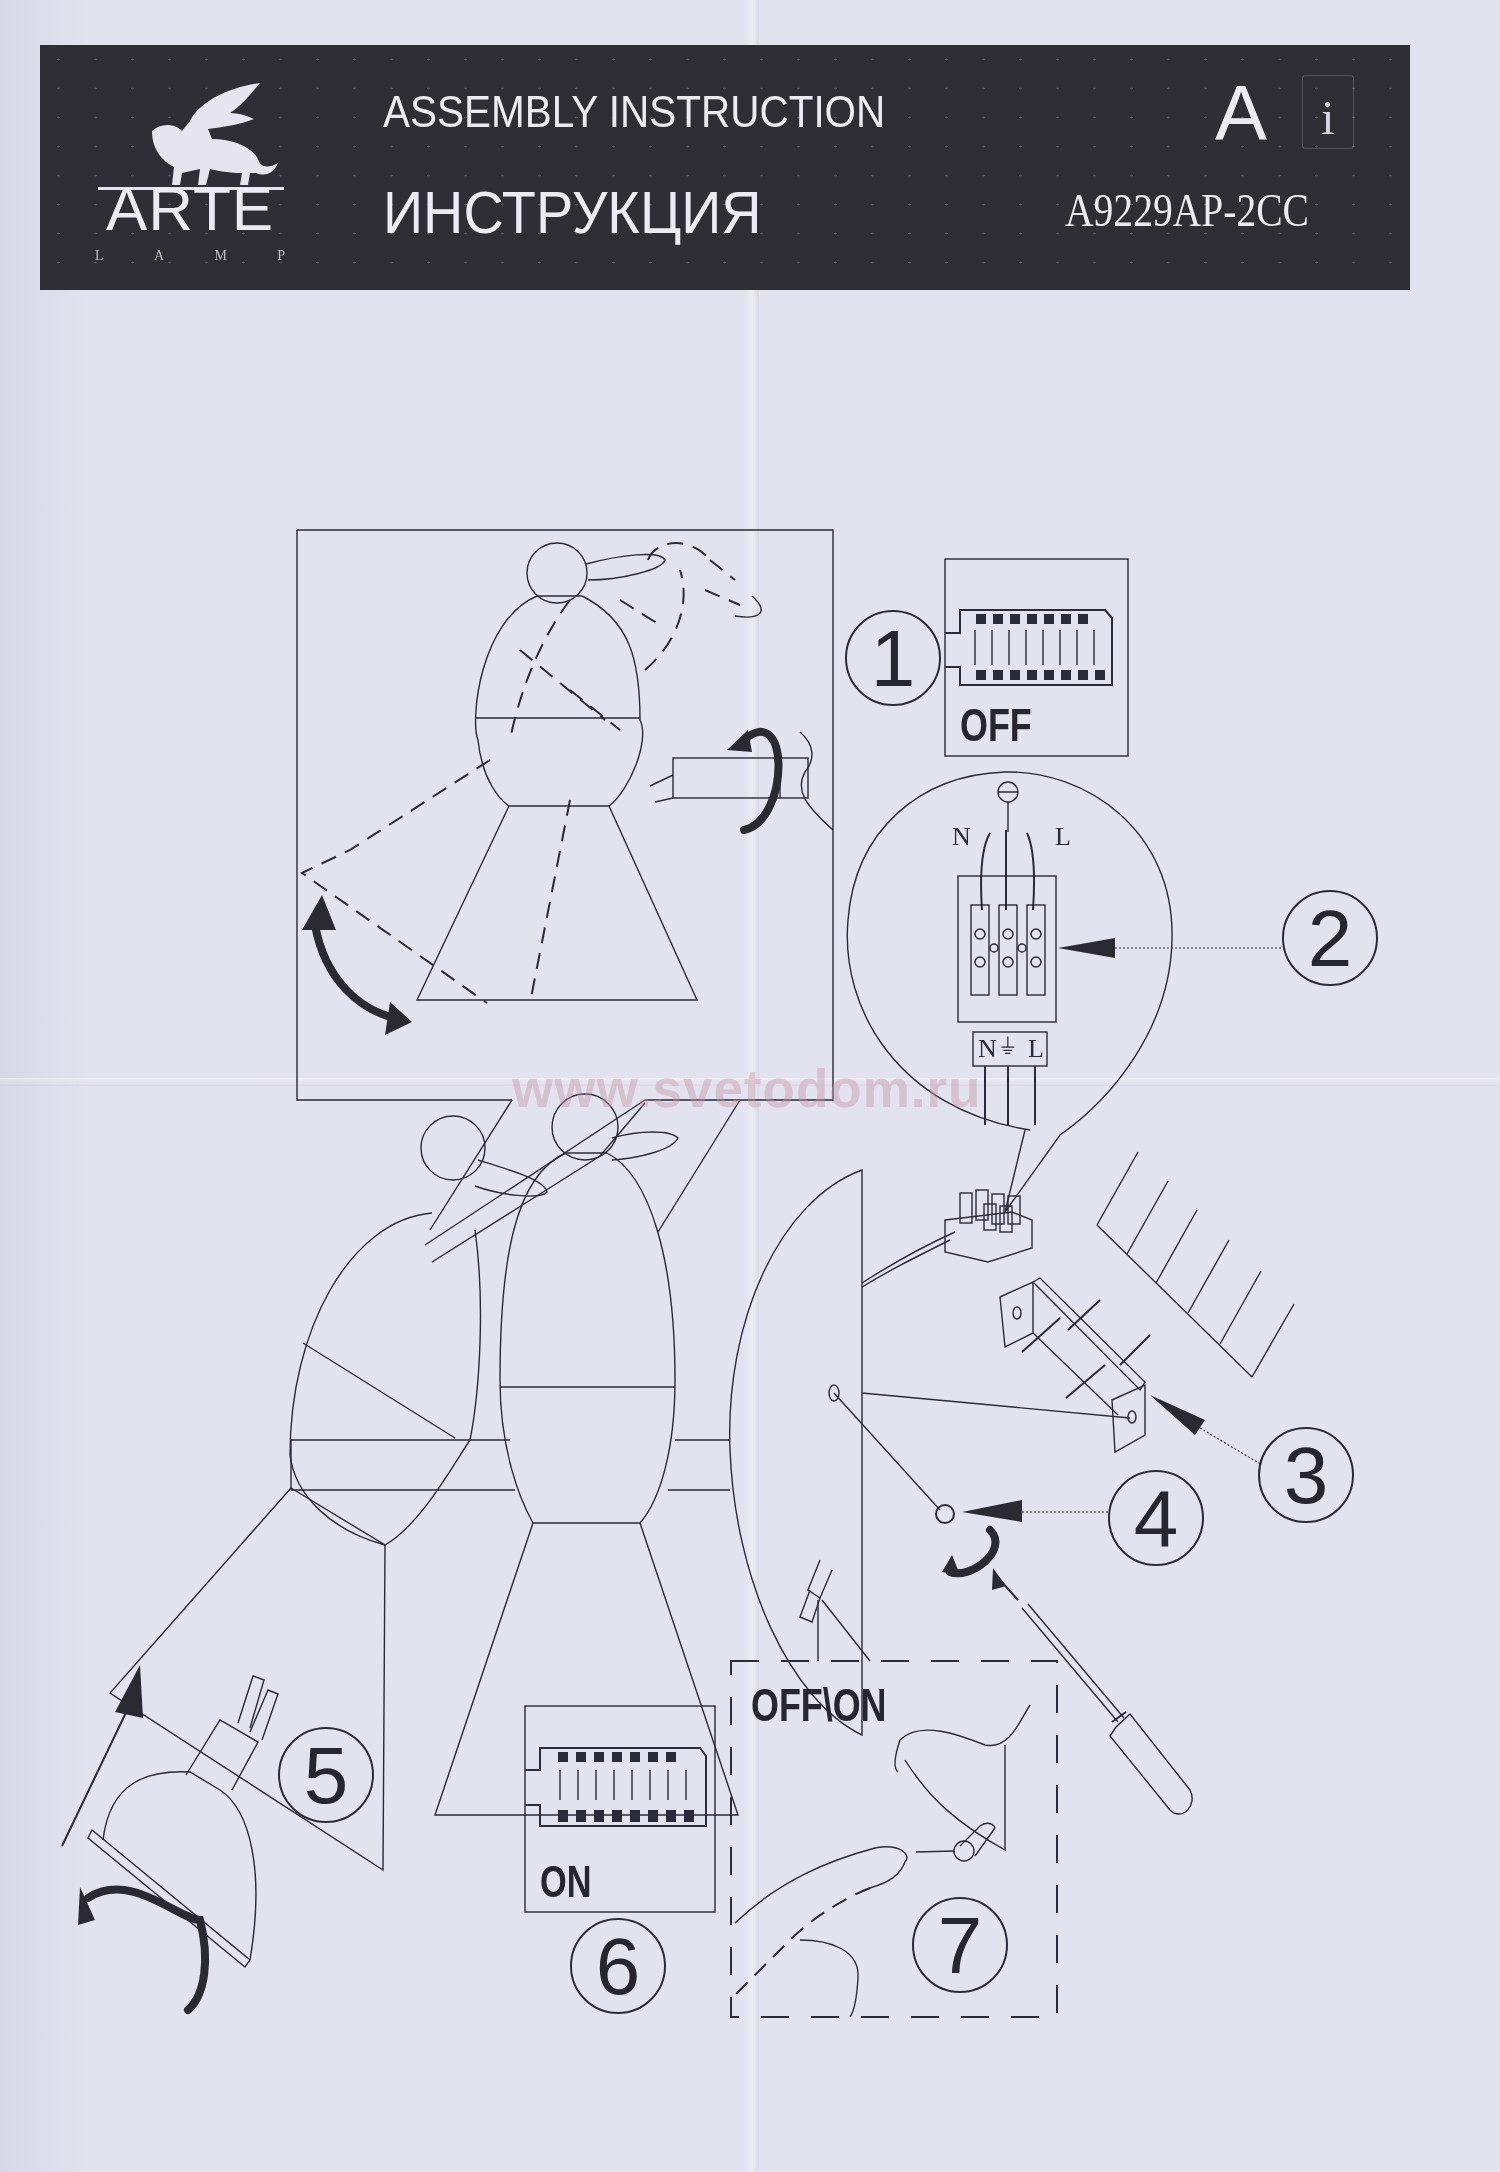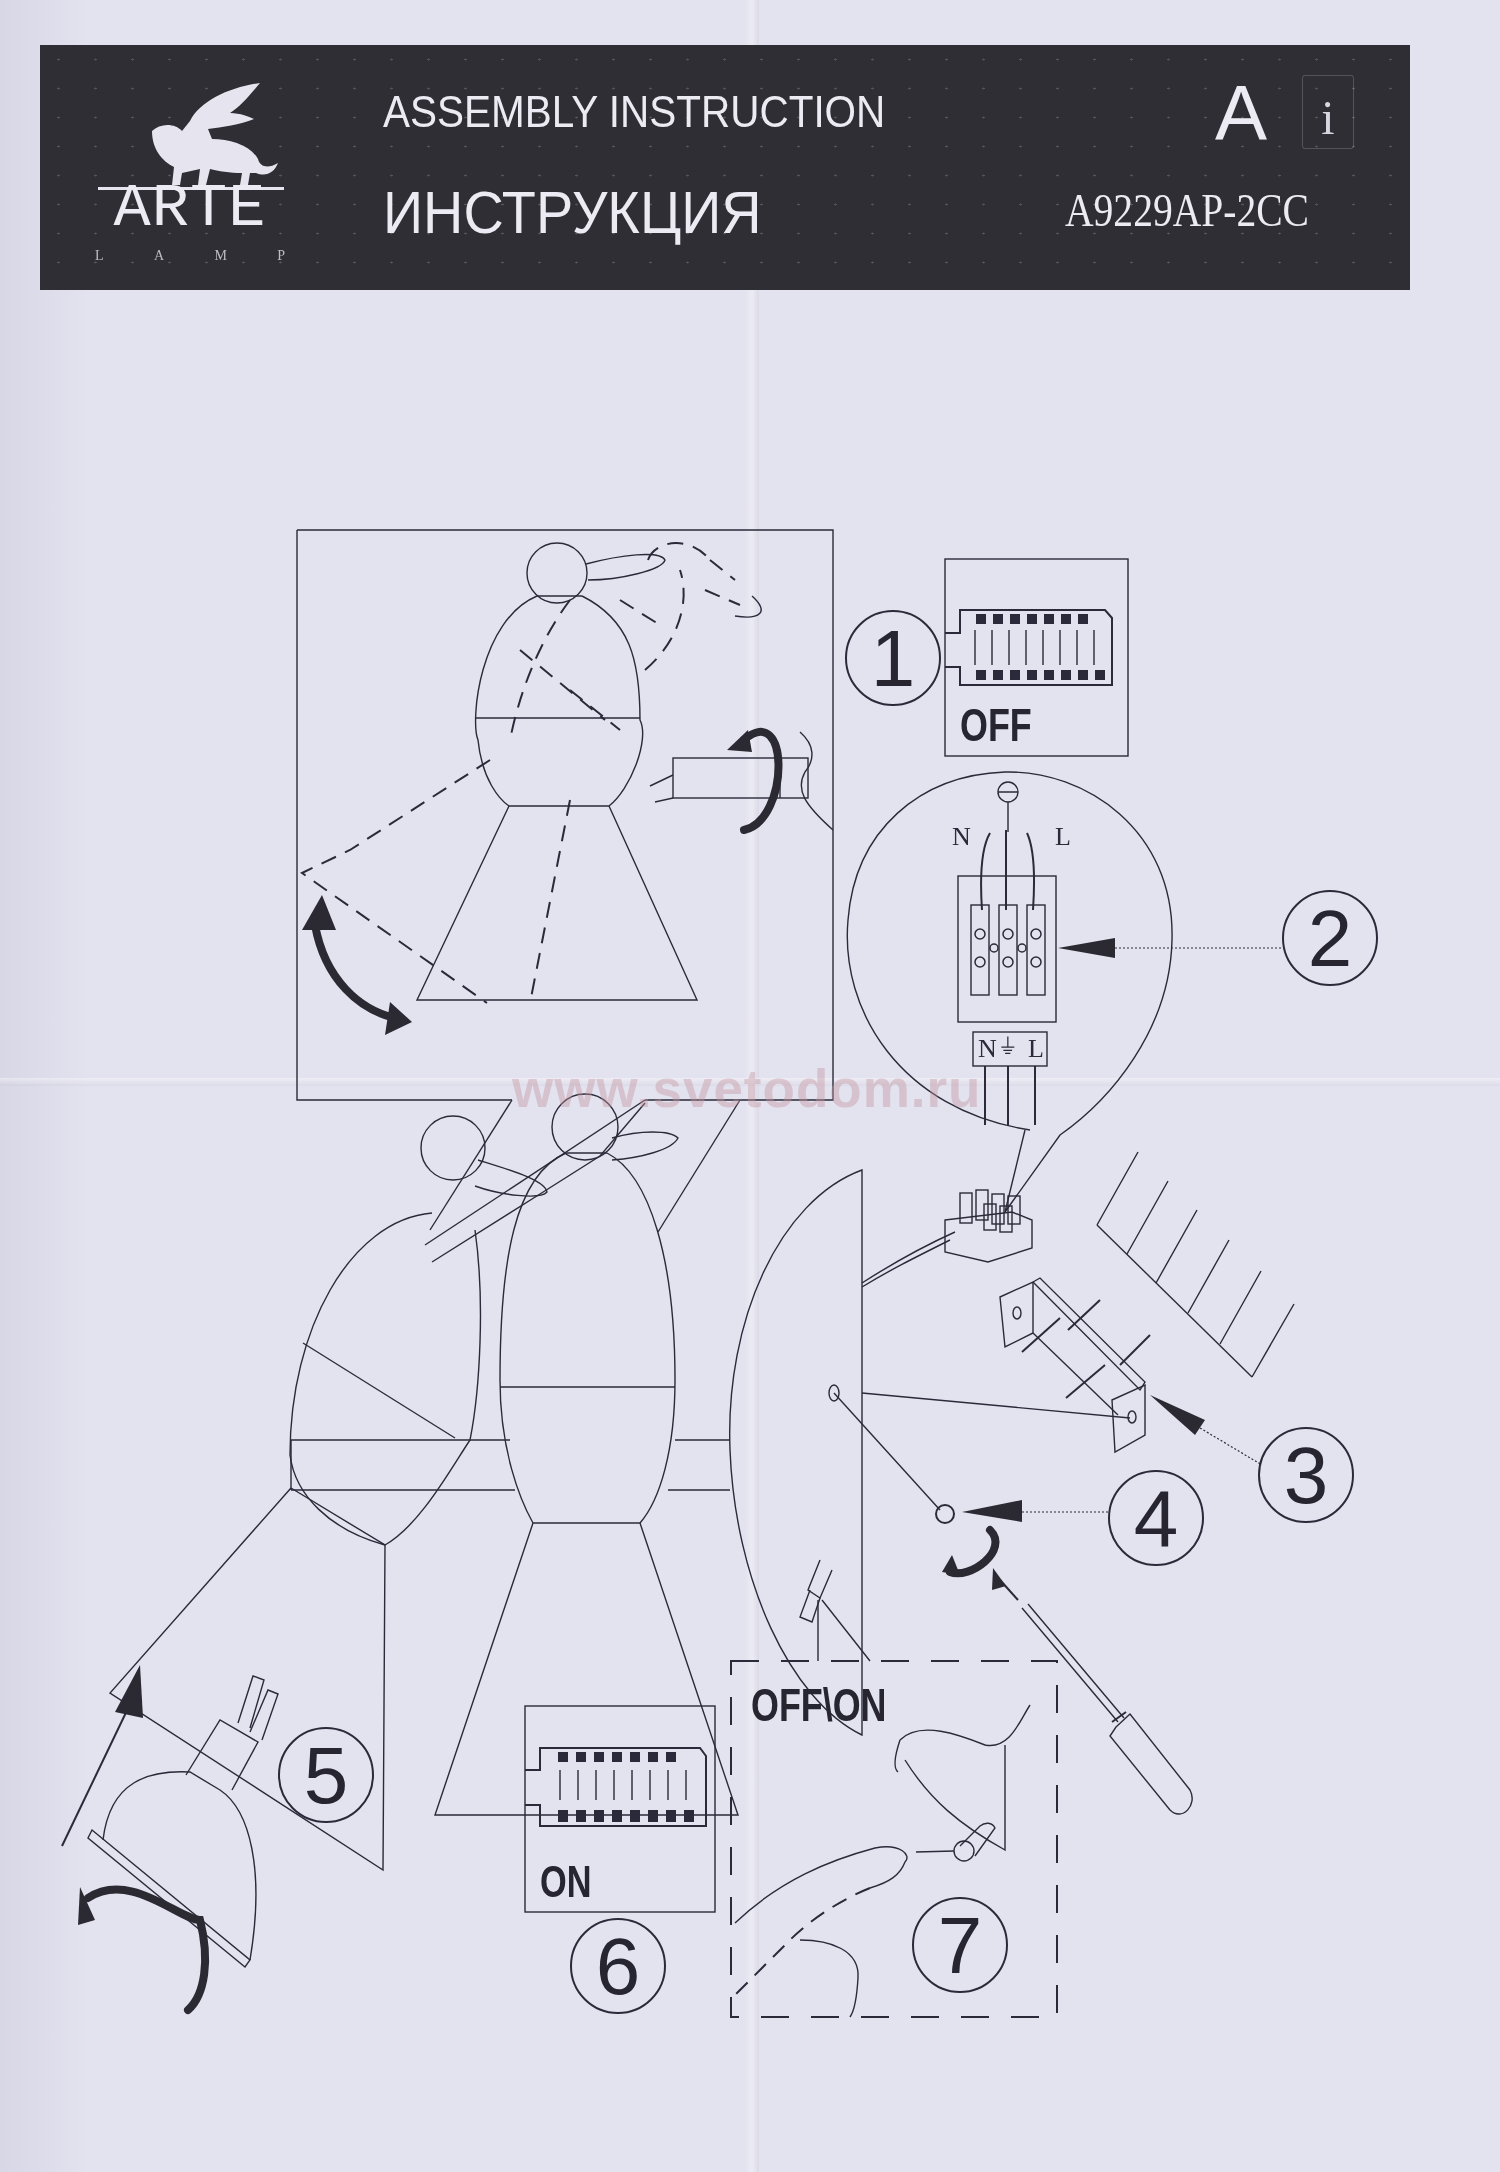--- a/index.html
+++ b/index.html
@@ -15,21 +15,21 @@
   .shade-left { position: absolute; left: 0; top: 0; width: 90px; height: 2172px;
     background: linear-gradient(90deg, rgba(120,118,150,.10), rgba(0,0,0,0)); }
 
   
   .header { position: absolute; left: 40px; top: 45px; width: 1370px; height: 245px;
     background: #2f2e34; color: #eceaf2;
     background-image: radial-gradient(rgba(255,255,255,.18) 1px, transparent 1.5px);
     background-size: 37px 29px; }
   .logo { position: absolute; left: 50px; top: 28px; width: 200px; height: 200px; }
   .logo-arte { position: absolute; left: 52px; top: 133px; width: 196px; text-align: center;
-    font-family: Liberation Mono, monospace; font-size: 62px; letter-spacing: 1px; line-height: 62px; }
+    font-family: Liberation Sans, sans-serif; font-size: 62px; letter-spacing: 1px; line-height: 62px; }
   .logo-lamp { position: absolute; left: 55px; top: 203px; width: 190px; display: flex; justify-content: space-between;
     font-family: "Liberation Serif", serif; font-size: 14px; color: #bdbbc6; }
   .title-en { position: absolute; left: 343px; top: 42px; font-size: 44px; letter-spacing: 0px;
     transform: scaleX(0.92); transform-origin: left; line-height: 50px; }
   .title-ru { position: absolute; left: 343px; top: 135px; font-size: 60px; line-height: 66px;
     transform: scaleX(0.93); transform-origin: left; }
   .header-a { position: absolute; left: 1175px; top: 28px; font-size: 78px; line-height: 80px; }
   .header-i { position: absolute; left: 1262px; top: 30px; width: 50px; height: 72px;
     border: 1px solid rgba(255,255,255,.18); border-radius: 3px; text-align: center;
     font-family: "Liberation Serif", serif; font-size: 48px; line-height: 84px; color: #d8d6e0; }

